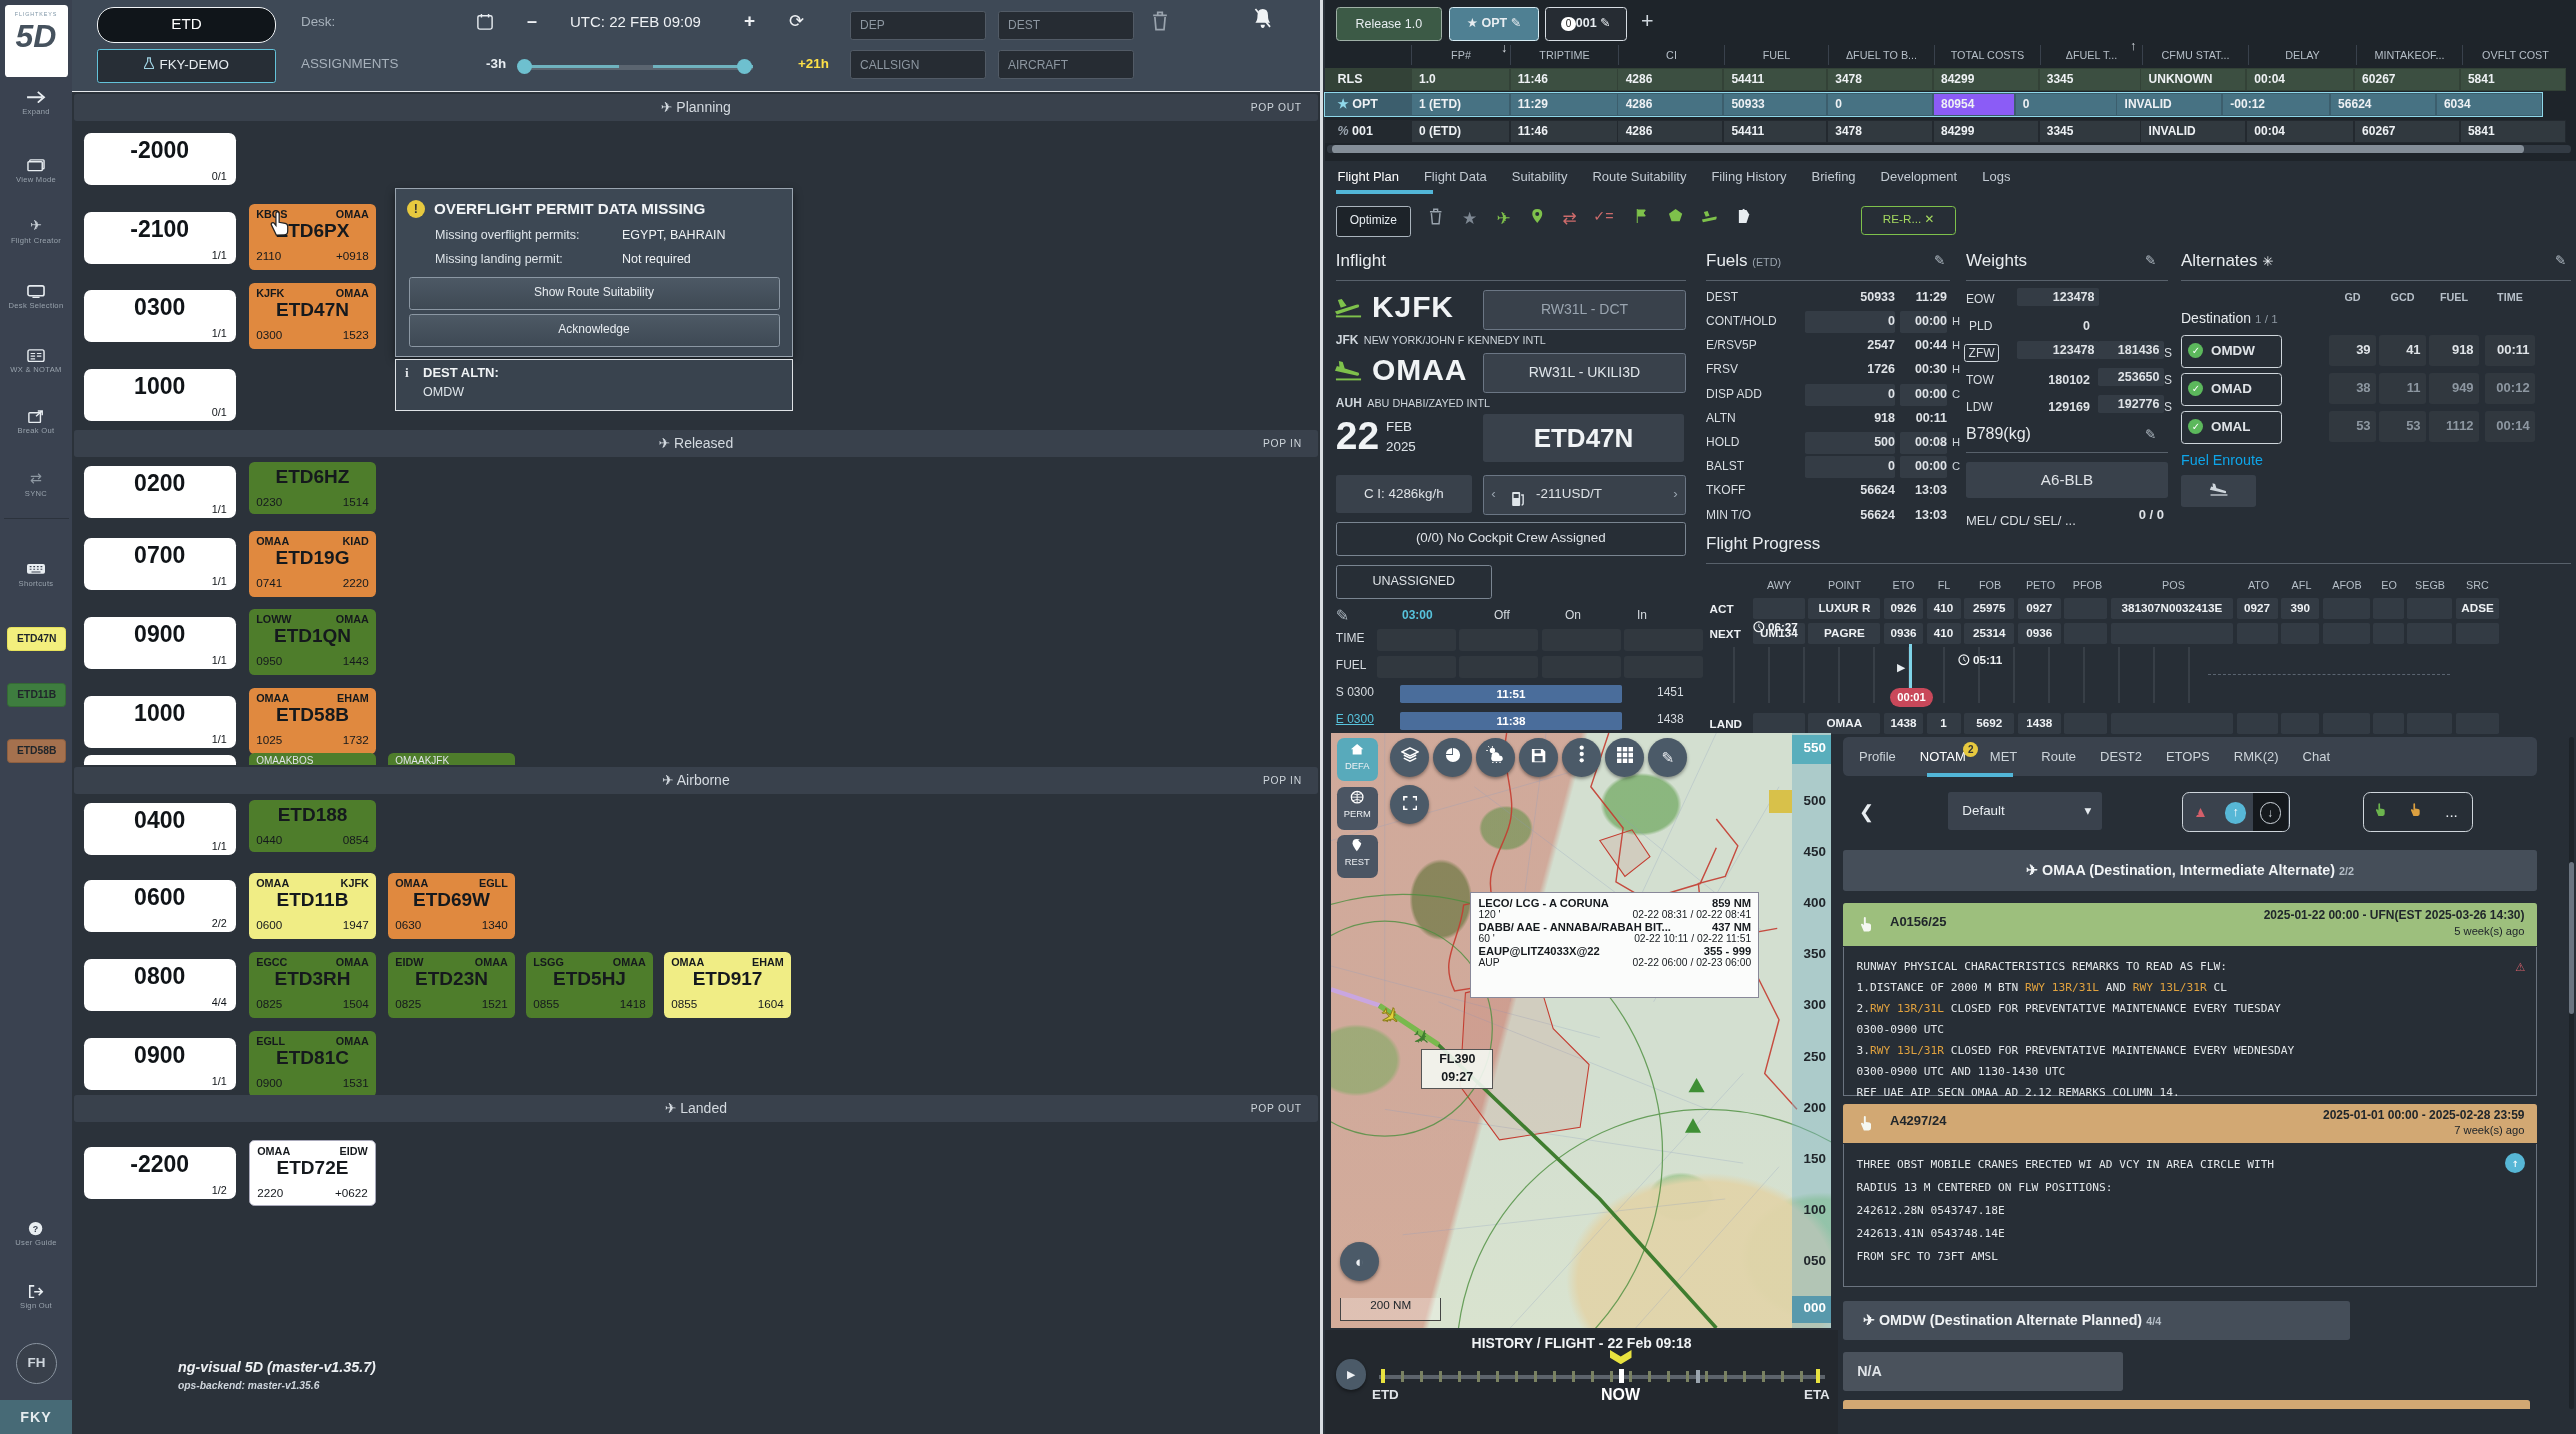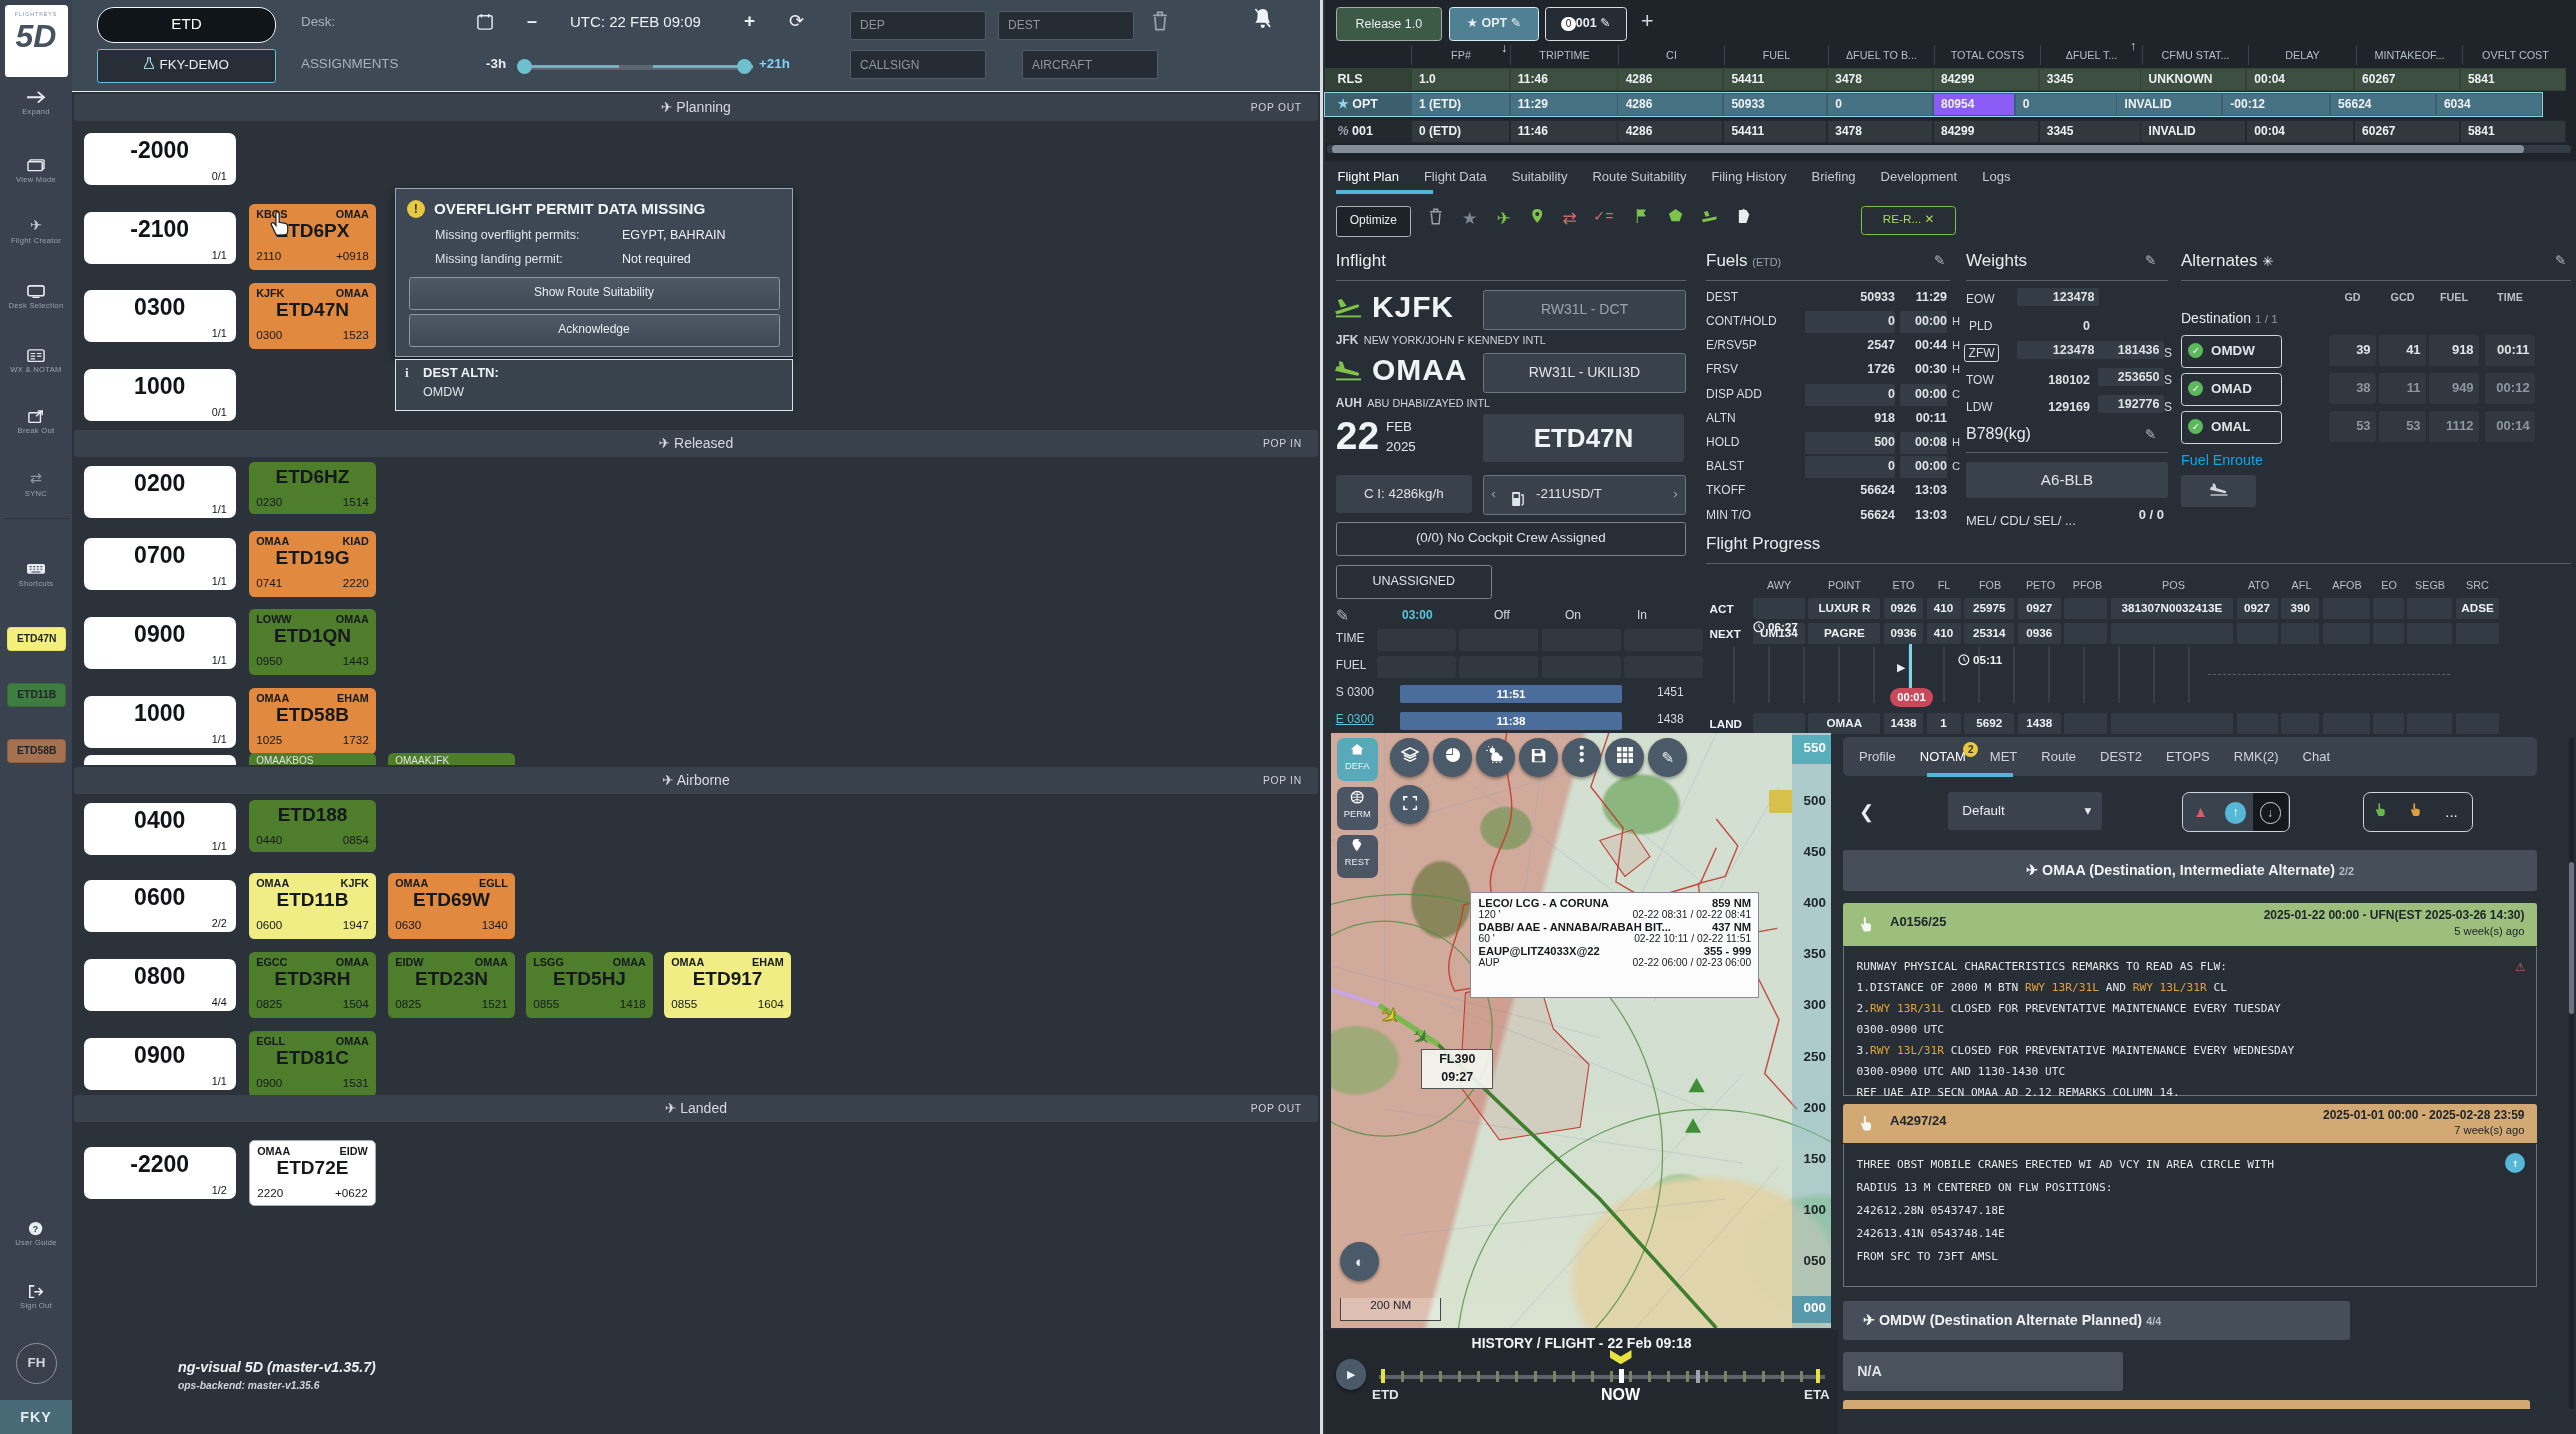--- a/index.html
+++ b/index.html
@@ -513,35 +513,35 @@
           <rect x="1" y="3" width="16" height="15" rx="2" fill="none" stroke="#e8edf1" stroke-width="1.6"></rect>
           <path d="M5 1v4M13 1v4" stroke="#e8edf1" stroke-width="1.6"></path>
         </svg></div>
  <div class="tbw b" style="left:455px;top:10.8px;font-size:18px;cursor:pointer">–</div>
  <div class="tbw" style="left:498px;top:12.5px">UTC: 22 FEB 09:09</div>
  <div class="tbw b" style="left:672px;top:10px;font-size:19px;cursor:pointer">+</div>
  <div class="tbw" style="left:717px;top:10px;font-size:18px;cursor:pointer">⟳</div>
  <input class="tin" style="left: 778px; top: 10.8px;" placeholder="DEP">
  <input class="tin" style="left: 926px; top: 10.8px;" placeholder="DEST">
  <input class="tin" style="left: 778px; top: 50px;" placeholder="CALLSIGN">
- <input class="tin" style="left: 950px; top: 50px;" placeholder="AIRCRAFT">
+ <input class="tin" style="left: 926px; top: 50px;" placeholder="AIRCRAFT">
  <div class="abs" style="left:1080px;top:10.8px"><svg width="16" height="20" viewBox="0 0 14 17">
           <path d="M1 3.5h12M5 3V1h4v2M2.5 5l1 11h7l1-11" fill="none" stroke="#9aa4ae" stroke-width="1.5"></path>
         </svg></div>
  <div class="abs" style="left:1180px;top:7.2px"><svg width="21.5" height="23" viewBox="0 0 20 22">
           <path d="M10 2q5 0 5 6 0 5 2 7H3q2-2 2-7 0-6 5-6zM8 17q0 3 2 3t2-3" fill="#f0f3f5"></path>
           <path d="M3 2l14 17" stroke="#f0f3f5" stroke-width="1.6"></path>
         </svg></div>
  <div class="tbtxt b" style="left:414px;top:56px;color:#e8edf1">-3h</div>
  <div class="slidtrk"></div>
  <div class="slidseg"></div>
       <div class="slidseg2"></div>
  <div class="sldot" style="left:445px"></div>
  <div class="sldot" style="left:665px"></div>
- <div class="tbtxt b" style="left:687px;top:56px;color:#7dd3fc">+21h</div>
+ <div class="tbtxt b" style="left:726px;top:56px;color:#fde047">+21h</div>
 </div>
 
 <div id="dv" class="abs"></div>
 
 <div id="rp" class="abs">
  <div id="fpt"></div>
 
  <div class="chipR" style="left:10.8px;width:106px;background:#3c5a46;border:0.9px solid #9fb0a6;line-height:32px">Release 1.0</div>
  <div class="chipR" style="left:124px;width:90px;background:#4f8093;border:1.8px solid #d7ecf4;line-height:30.5px"><span>★ </span><span class="b">OPT</span><span> ✎</span></div>
  <div class="chipR" style="left:220px;width:82px;background:#262c33;border:1.8px solid #d7dde3;line-height:30.5px"><span style="display:inline-block;width:14.3px;height:14.3px;background:#fff;border-radius:7.2px;color:#222;font-size:10px;line-height:14.3px;vertical-align:middle">0</span><span class="b">001</span><span> ✎</span></div>

